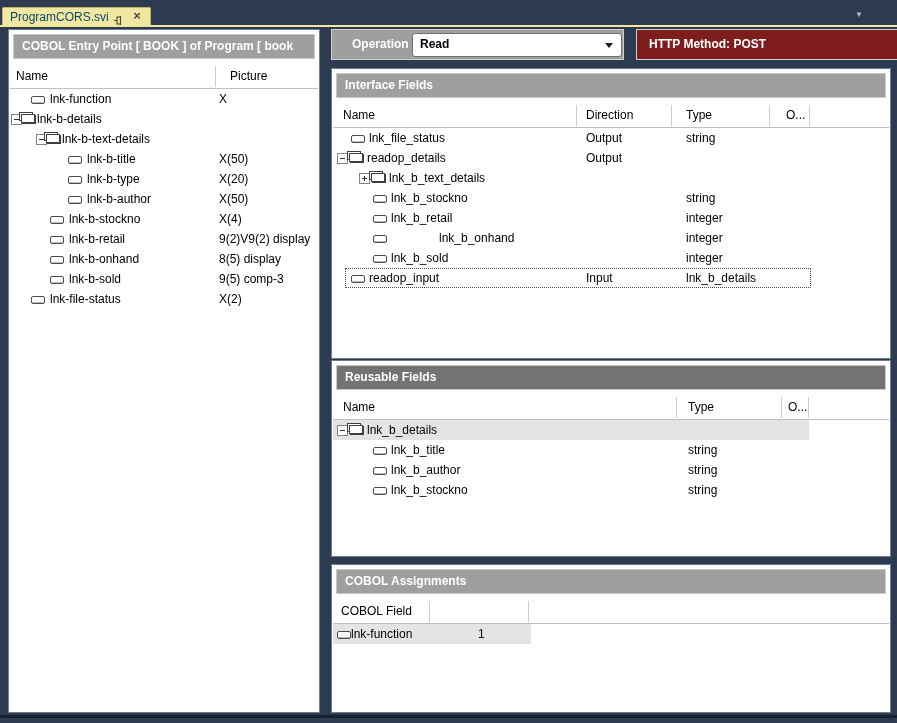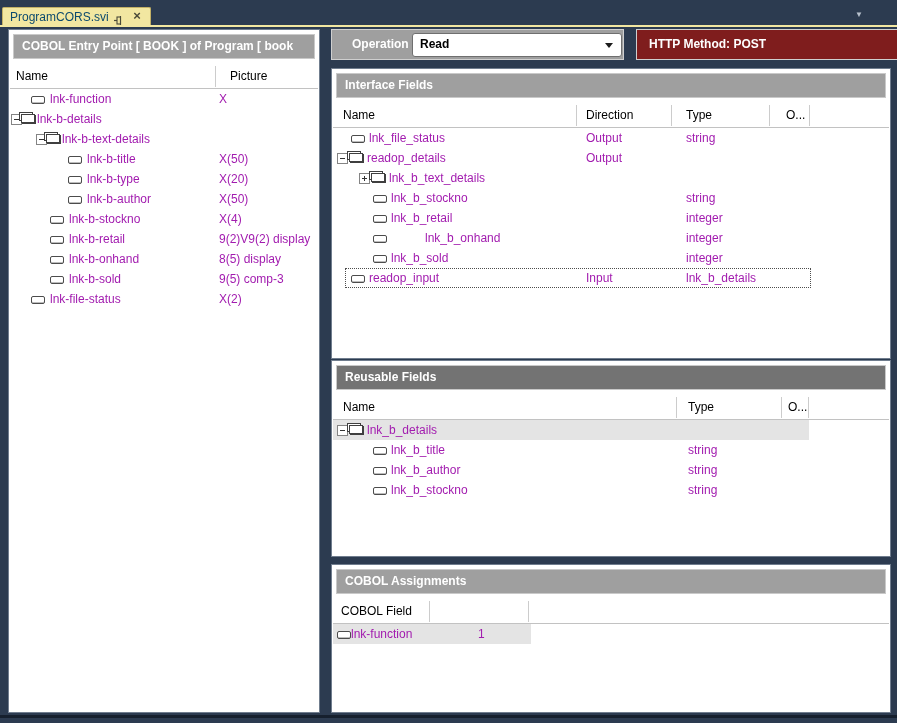--- a/index.html
+++ b/index.html
@@ -18,21 +18,21 @@
   
   .panel{position:absolute;background:#fff;border:1px solid #707d8e;box-sizing:border-box;}
   .bar{position:absolute;left:4px;right:4px;top:4px;height:25px;background:#9f9f9f;
        border:1px solid #c9c9c9;box-sizing:border-box;color:#fff;font-weight:bold;font-size:12px;
        line-height:23px;padding-left:8px;white-space:nowrap;overflow:hidden;}
   .colhdr{position:absolute;left:1px;right:1px;top:35px;height:23px;background:#fff;
           border-bottom:1px solid #c2c2c2;font-size:12px;color:#000;}
   .colhdr .hcell{position:absolute;top:4px;white-space:nowrap;}
   .colhdr .sep{position:absolute;top:1px;bottom:1px;width:1px;background:#cccccc;}
   .rows{position:absolute;left:1px;right:1px;top:59px;}
-  .tree-row{position:relative;height:20px;font-size:12px;color:#a21caf;}
+  .tree-row{position:relative;height:20px;font-size:12px;color:#000000;}
   .cell{position:absolute;top:3px;line-height:14px;white-space:nowrap;}
   .hl{position:absolute;left:0;top:0;height:20px;background:#e4e4e4;}
   .focusrect{position:absolute;left:12px;top:0;height:18px;border:1px dotted #4d4d4d;}
   
   .exp{position:absolute;top:5px;width:9px;height:9px;background:#fff;border:1px solid #848484;}
   .exp i{position:absolute;left:2px;right:2px;top:4px;height:1px;background:#333;}
   .exp.plus b{position:absolute;top:2px;bottom:2px;left:4px;width:1px;background:#333;}
   .ic-leaf{position:absolute;top:7px;width:12px;height:6px;border:1px solid #4c4c4c;
            border-radius:2px;background:#fff;box-shadow:inset 0 -1px 0 #bdbdbd;}
   .ic-grp{position:absolute;top:6px;width:12px;height:7px;border:1px solid #3f3f3f;background:#fff;}
@@ -204,21 +204,21 @@
           <span class="cell" style="left: 58px;">lnk_b_stockno</span>
           <span class="cell" style="left: 353px;">string</span>
         </div>
         <div class="tree-row">
           <span class="ic-leaf" style="left: 40px;"></span>
           <span class="cell" style="left: 58px;">lnk_b_retail</span>
           <span class="cell" style="left: 353px;">integer</span>
         </div>
         <div class="tree-row">
           <span class="ic-leaf" style="left: 40px;"></span>
-          <span class="cell" style="left: 58px; padding-left: 34px;">lnk_b_onhand</span>
+          <span class="cell" style="left: 72px; padding-left: 34px;">lnk_b_onhand</span>
           <span class="cell" style="left: 353px;">integer</span>
         </div>
         <div class="tree-row">
           <span class="ic-leaf" style="left: 40px;"></span>
           <span class="cell" style="left: 58px;">lnk_b_sold</span>
           <span class="cell" style="left: 353px;">integer</span>
         </div>
         <div class="tree-row">
           <div class="focusrect" style="width: 464px;"></div>
           <span class="ic-leaf" style="left: 18px;"></span>

